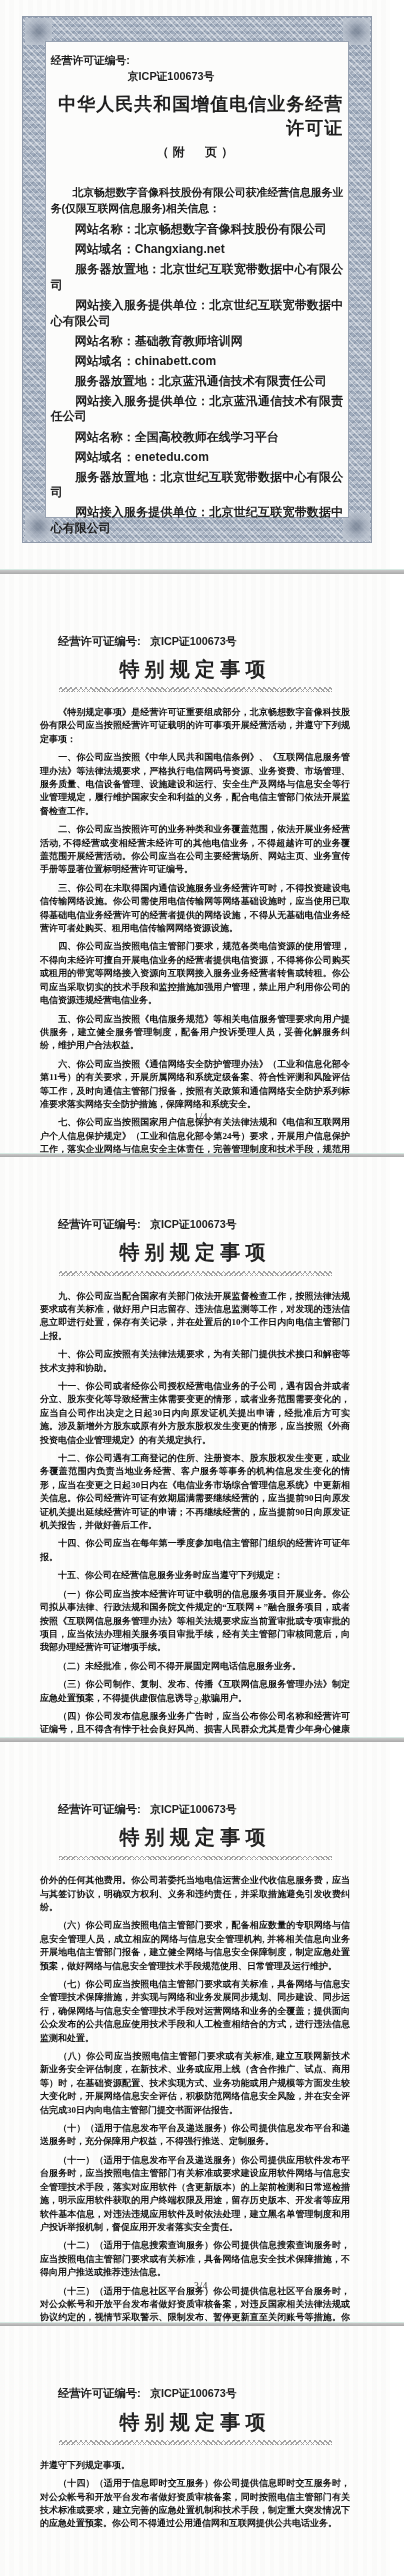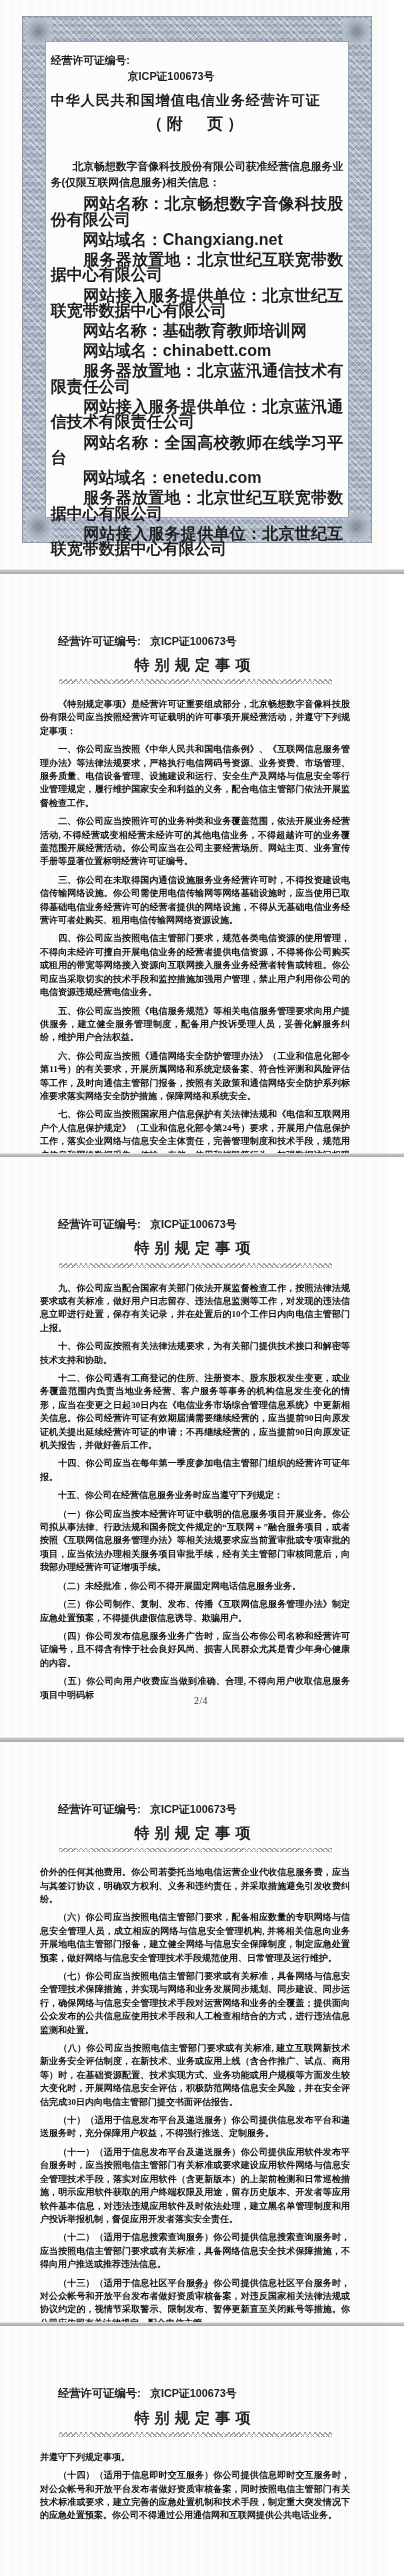--- a/index.html
+++ b/index.html
@@ -44,51 +44,51 @@
   .cert-corner.br { bottom:1.5px; right:1.5px; }
   .cert-inner {
     position:relative; box-sizing:border-box; width:100%; height:100%;
     background:#fcfcfb; border:0.5px solid #98a2b1;
     padding:12.4px 5.2px 0 5.2px;
     font-family:"Liberation Sans", sans-serif;
   }
   .cert-label-line { font-size:10.8px; font-weight:bold; }
   .cert-number-line { font-size:10.8px; font-weight:600; margin:2.1px 0 0 77px; }
   .cert-title {
-    margin:8.2px 0 0; text-align:left;
-    font-size:14px; font-weight:bold; letter-spacing:1px;
+    margin:8.2px 0 0; text-align:right;
+    font-size:18px; font-weight:bold; letter-spacing:1px;
   }
   .cert-subtitle {
     margin:4.1px 0 0; text-align:center;
-    font-size:16px; font-weight:bold; letter-spacing:4.1px;
+    font-size:12px; font-weight:bold; letter-spacing:4.1px;
   }
   .cert-intro {
     margin:24px 0 6px; font-size:10.8px; font-weight:bold;
     line-height:15.5px; text-align:justify;
   }
   .cert-entries p {
-    margin:0 0 4.6px; font-size:16px; font-weight:bold;
+    margin:0 0 4.6px; font-size:12px; font-weight:bold;
     line-height:15.5px; text-align:justify;
   }
 
   
   .reg-page { padding-top:60px; }
   .reg-page.h-a { height:579px; }
   .reg-page.h-b { height:580px; }
   .reg-page.h-c { height:547px; }
   .reg-header {
     margin:0 35px; padding-left:23px;
     display:flex; align-items:baseline; gap:9.3px;
     font-family:"Liberation Sans", sans-serif;
   }
   .reg-label { font-size:11.3px; font-weight:bold; color:#222; }
   .reg-number { font-size:10.8px; font-weight:600; color:#222; }
   .reg-title {
     margin:7.2px 0 0; text-align:center;
-    font-size:15px; font-weight:bold; letter-spacing:5.2px; color:#222;
+    font-size:20px; font-weight:bold; letter-spacing:5.2px; color:#222;
     font-family:"Liberation Sans", sans-serif;
   }
   .zigzag {
     width:273px; height:4.6px; margin:4.6px auto 0;
     background:
       repeating-linear-gradient(45deg,  #8f8f8f 0 1px, rgba(0,0,0,0) 1px 3.6px),
       repeating-linear-gradient(-45deg, #8f8f8f 0 1px, rgba(0,0,0,0) 1px 3.6px);
     opacity:.8;
   }
   .reg-body {
@@ -189,20 +189,21 @@
       <span class="reg-number">京ICP证100673号</span>
     </div>
     <h2 class="reg-title">特别规定事项</h2>
     <div class="zigzag"></div>
     <div class="reg-body">
 
         <p>　　九、你公司应当配合国家有关部门依法开展监督检查工作，按照法律法规要求或有关标准，做好用户日志留存、违法信息监测等工作，对发现的违法信息立即进行处置，保存有关记录，并在处置后的10个工作日内向电信主管部门上报。</p>
 
         <p>　　十、你公司应按照有关法律法规要求，为有关部门提供技术接口和解密等技术支持和协助。</p>
 
+        <p>　　十一、你公司或者经你公司授权经营电信业务的子公司，遇有因合并或者分立、股东变化等导致经营主体需要变更的情形，或者业务范围需要变化的，应当自公司作出决定之日起30日内向原发证机关提出申请，经批准后方可实施。涉及新增外方股东或原有外方股东股权发生变更的情形，应当按照《外商投资电信企业管理规定》的有关规定执行。</p>
 
         <p>　　十二、你公司遇有工商登记的住所、注册资本、股东股权发生变更，或业务覆盖范围内负责当地业务经营、客户服务等事务的机构信息发生变化的情形，应当在变更之日起30日内在《电信业务市场综合管理信息系统》中更新相关信息。你公司经营许可证有效期届满需要继续经营的，应当提前90日向原发证机关提出延续经营许可证的申请；不再继续经营的，应当提前90日向原发证机关报告，并做好善后工作。</p>
 
 
         <p>　　十四、你公司应当在每年第一季度参加电信主管部门组织的经营许可证年报。</p>
 
         <p>　　十五、你公司在经营信息服务业务时应当遵守下列规定：</p>
 
         <p>　　（一）你公司应当按本经营许可证中载明的信息服务项目开展业务。你公司拟从事法律、行政法规和国务院文件规定的“互联网＋”融合服务项目，或者按照《互联网信息服务管理办法》等相关法规要求应当前置审批或专项审批的项目，应当依法办理相关服务项目审批手续，经有关主管部门审核同意后，向我部办理经营许可证增项手续。</p>
 

